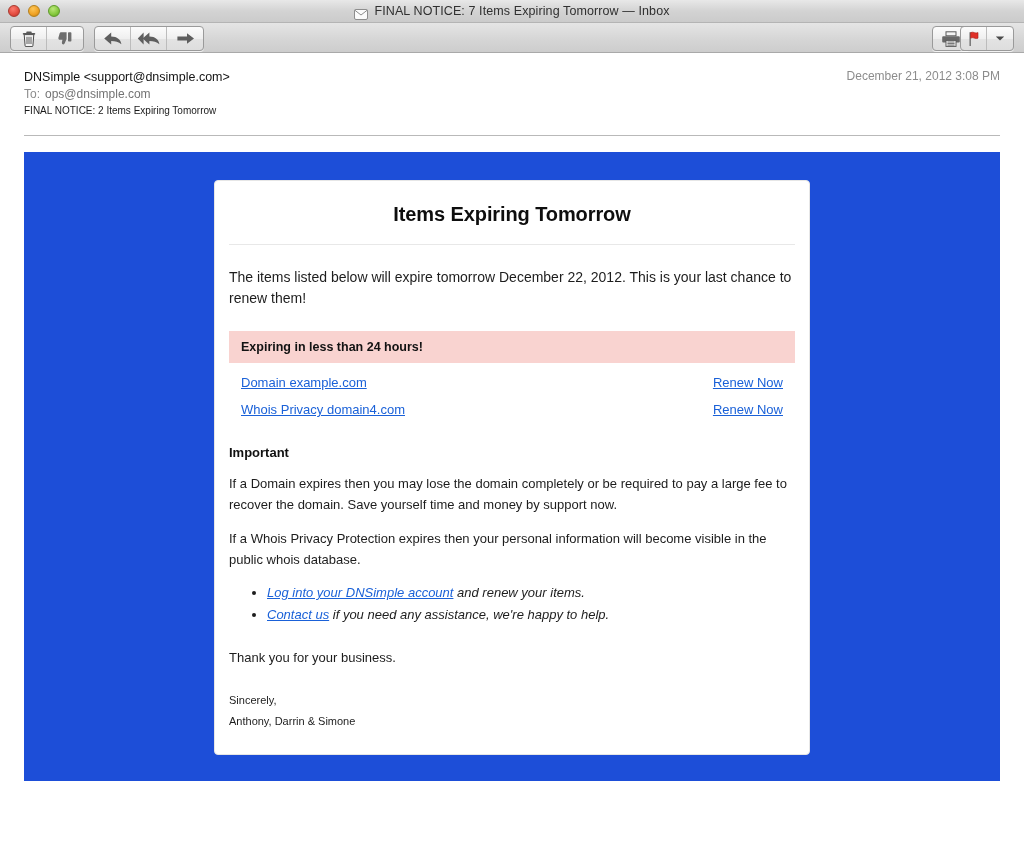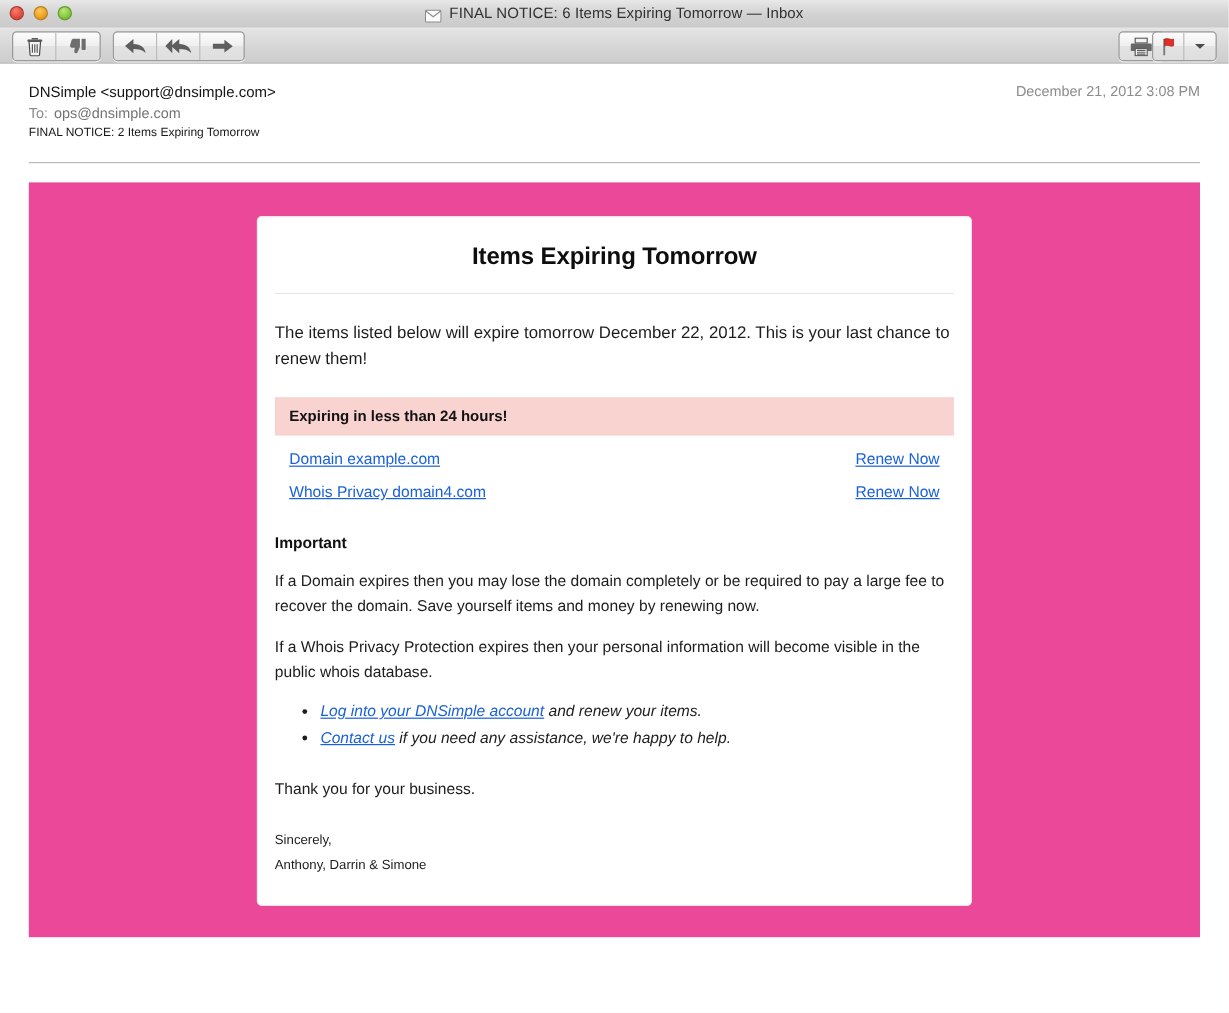--- a/index.html
+++ b/index.html
@@ -152,21 +152,21 @@
   }
   .hdr-rule {
     margin: 16px 0 0 0;
     border: 0;
     border-top: 1px solid #b9b9b9;
     height: 0;
   }
 
   
   .mail-body {
-    background: #ec4899;
+    background: #1d4ed8;
     margin: 16px 24px 0 24px;
     padding: 28px 0 25px 0;
     flex: 0 0 auto;
     height: 629px;
     box-sizing: border-box;
   }
   .card {
     width: 596px;
     margin: 0 auto;
     background: #ffffff;
@@ -274,21 +274,21 @@
       <div class="light light-min"></div>
       <div class="light light-max"></div>
     </div>
     <div class="title-center">
       <span class="title-envelope">
         <svg width="14" height="11" viewBox="0 0 14 11">
           <rect x="0.5" y="0.5" width="13" height="10" rx="1.5" fill="#fbfbfb" stroke="#8d8d8d"></rect>
           <path d="M0.8 1.2 L7 6 L13.2 1.2" fill="none" stroke="#8d8d8d" stroke-width="1"></path>
         </svg>
       </span>
-      <span class="title-text">FINAL NOTICE: 6 Items Expiring Tomorrow — Inbox</span>
+      <span class="title-text">FINAL NOTICE: 7 Items Expiring Tomorrow — Inbox</span>
     </div>
   </div>
 
   <div class="toolbar">
 
     <div class="tb-group grp-delete">
       <div class="tb-btn">
         <svg width="14" height="16" viewBox="0 0 14 16">
           <path d="M2.2 3.6 h9.6 l-0.9 11.2 a0.9 0.9 0 0 1 -0.9 0.8 h-6 a0.9 0.9 0 0 1 -0.9 -0.8 z" fill="#f4f4f4" stroke="#4b4b4b" stroke-width="1"></path>
           <rect x="0.8" y="1.9" width="12.4" height="1.8" rx="0.7" fill="#5a5a5a"></rect>
@@ -376,21 +376,21 @@
           <a class="link" href="#">Domain example.com</a>
           <a class="link" href="#">Renew Now</a>
         </div>
 
         <div class="item-row">
           <a class="link" href="#">Whois Privacy domain4.com</a>
           <a class="link" href="#">Renew Now</a>
         </div>
 
         <h2 class="section-head">Important</h2>
-        <p class="para">If a Domain expires then you may lose the domain completely or be required to pay a large fee to recover the domain. Save yourself items and money by renewing now.</p>
+        <p class="para">If a Domain expires then you may lose the domain completely or be required to pay a large fee to recover the domain. Save yourself time and money by support now.</p>
         <p class="para">If a Whois Privacy Protection expires then your personal information will become visible in the public whois database.</p>
 
         <ul class="next-list">
           <li><a class="link" href="#">Log into your DNSimple account</a><span> and renew your items.</span></li>
           <li><a class="link" href="#">Contact us</a><span> if you need any assistance, we're happy to help.</span></li>
         </ul>
 
         <p class="closing">Thank you for your business.</p>
 
         <p class="sign">

